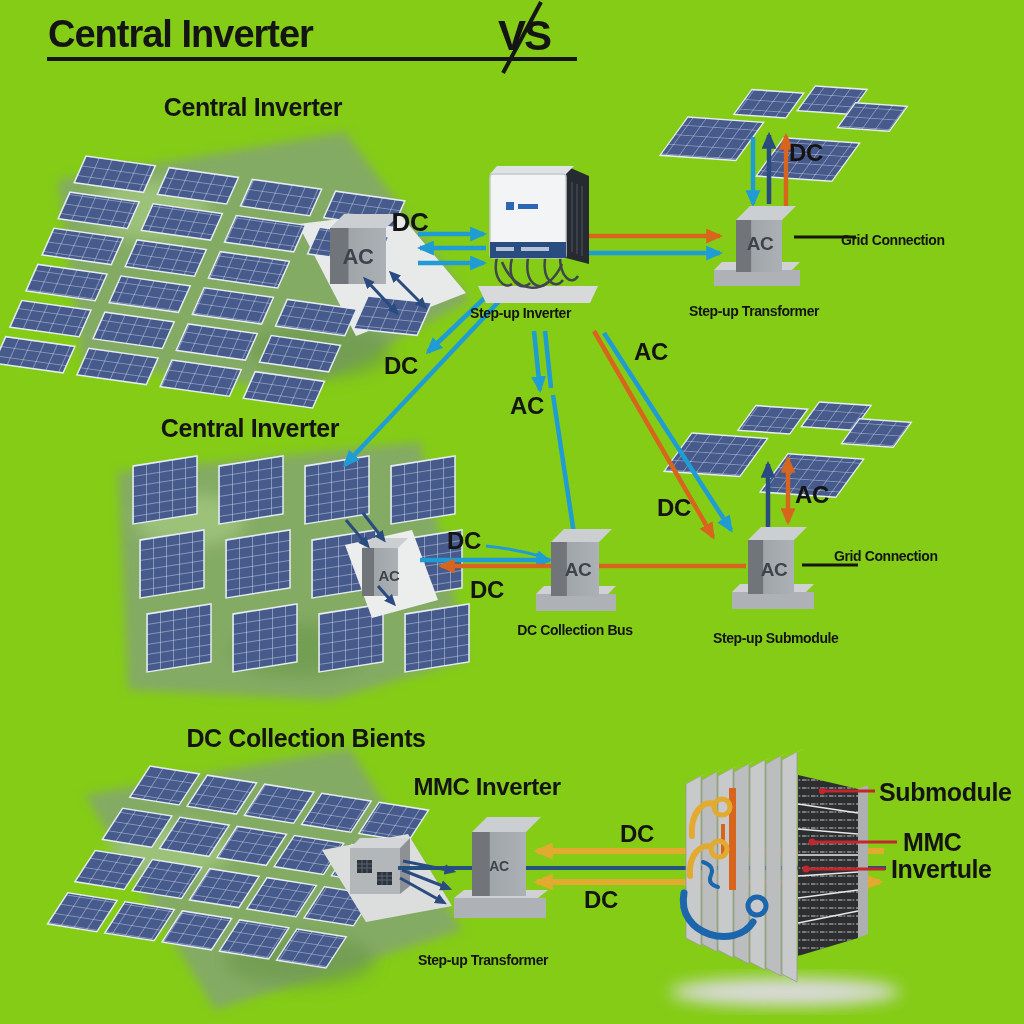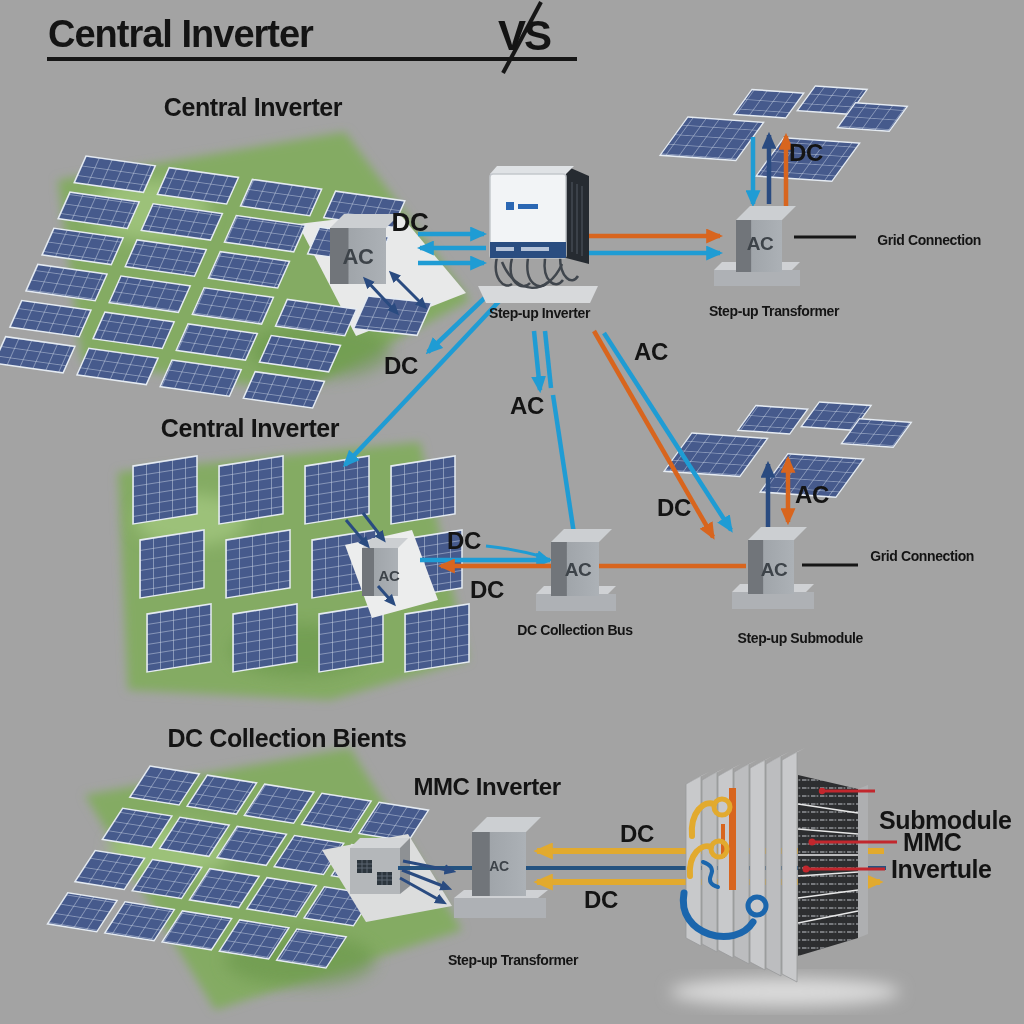--- a/index.html
+++ b/index.html
@@ -1,21 +1,21 @@
 <!DOCTYPE html>
 <html style="--cyan: #1F9CD4; --navy: #2A4B80; --orange: #D8651E; --gold: #E2AA2E; --red: #C2272D; --panel_blue: #465A8C; --grass_green: #84AB63;"><head>
 <meta charset="utf-8">
 <style>
   html,body{margin:0;padding:0;background:#ffffff;}
-  .stage{position:relative;width:1024px;height:1024px;background:#a3a3a3;overflow:hidden;
+  .stage{position:relative;width:1024px;height:1024px;background:#84cc16;overflow:hidden;
          font-family:"Liberation Sans","DejaVu Sans",sans-serif;}
   .art{position:absolute;left:0;top:0;z-index:1;}
   .labels{position:absolute;left:0;top:0;width:100%;height:100%;z-index:2;}
   .lbl{position:absolute;transform:translate(-50%,-50%);font-weight:800;color:#141414;
-       text-align:right;line-height:1.06;letter-spacing:-0.4px;white-space:normal;}
+       text-align:left;line-height:1.06;letter-spacing:-0.4px;white-space:normal;}
   .left{transform:translateY(-50%);text-align:left;}
   .nowrap{white-space:nowrap;}
   .boxlbl{color:#3d4349;}
   .s38{font-size:38px;letter-spacing:-1px;}
   .s42{font-size:42px;letter-spacing:-2px;}
   .s25{font-size:25px;}
   .s26{font-size:26px;}
   .s24{font-size:24px;}
   .s22{font-size:22px;}
   .s21{font-size:14px;}
@@ -412,24 +412,24 @@
   <div class="lbl s24 nowrap" style="left:464px;top:541px">DC</div>
   <div class="lbl s24 nowrap" style="left:487px;top:590px">DC</div>
   <div class="lbl s19 boxlbl nowrap" style="left:578px;top:570px">AC</div>
   <div class="lbl s21 nowrap" style="left:575px;top:630px">DC Collection Bus</div>
   <div class="lbl s24 nowrap" style="left:674px;top:508px">DC</div>
   <div class="lbl s24 nowrap" style="left:812px;top:495px">AC</div>
   <div class="lbl s19 boxlbl nowrap" style="left:774px;top:570px">AC</div>
   <div class="lbl s21" style="left:788px;top:638px;width:150px">Step-up Submodule</div>
   <div class="lbl s21" style="left:904px;top:556px;width:140px">Grid Connection</div>
 
-  <div class="lbl s25 nowrap" style="left:287px;top:738px">DC Collection Bients</div>
+  <div class="lbl s25 nowrap" style="left:306px;top:738px">DC Collection Bients</div>
   <div class="lbl s24 nowrap" style="left:487px;top:787px">MMC Inverter</div>
   <div class="lbl s21 boxlbl nowrap" style="left:499px;top:866px">AC</div>
   <div class="lbl s24 nowrap" style="left:637px;top:834px">DC</div>
   <div class="lbl s24 nowrap" style="left:601px;top:900px">DC</div>
   <div class="lbl s21" style="left:498px;top:960px;width:160px">Step-up Transformer</div>
-  <div class="lbl s25 left nowrap" style="left:879px;top:820px">Submodule</div>
+  <div class="lbl s25 left nowrap" style="left:879px;top:792px">Submodule</div>
   <div class="lbl s25 left nowrap" style="left:903px;top:842px">MMC</div>
   <div class="lbl s25 left nowrap" style="left:891px;top:869px">Invertule</div>
 </div>
 
 </div>
 
 </body></html>

